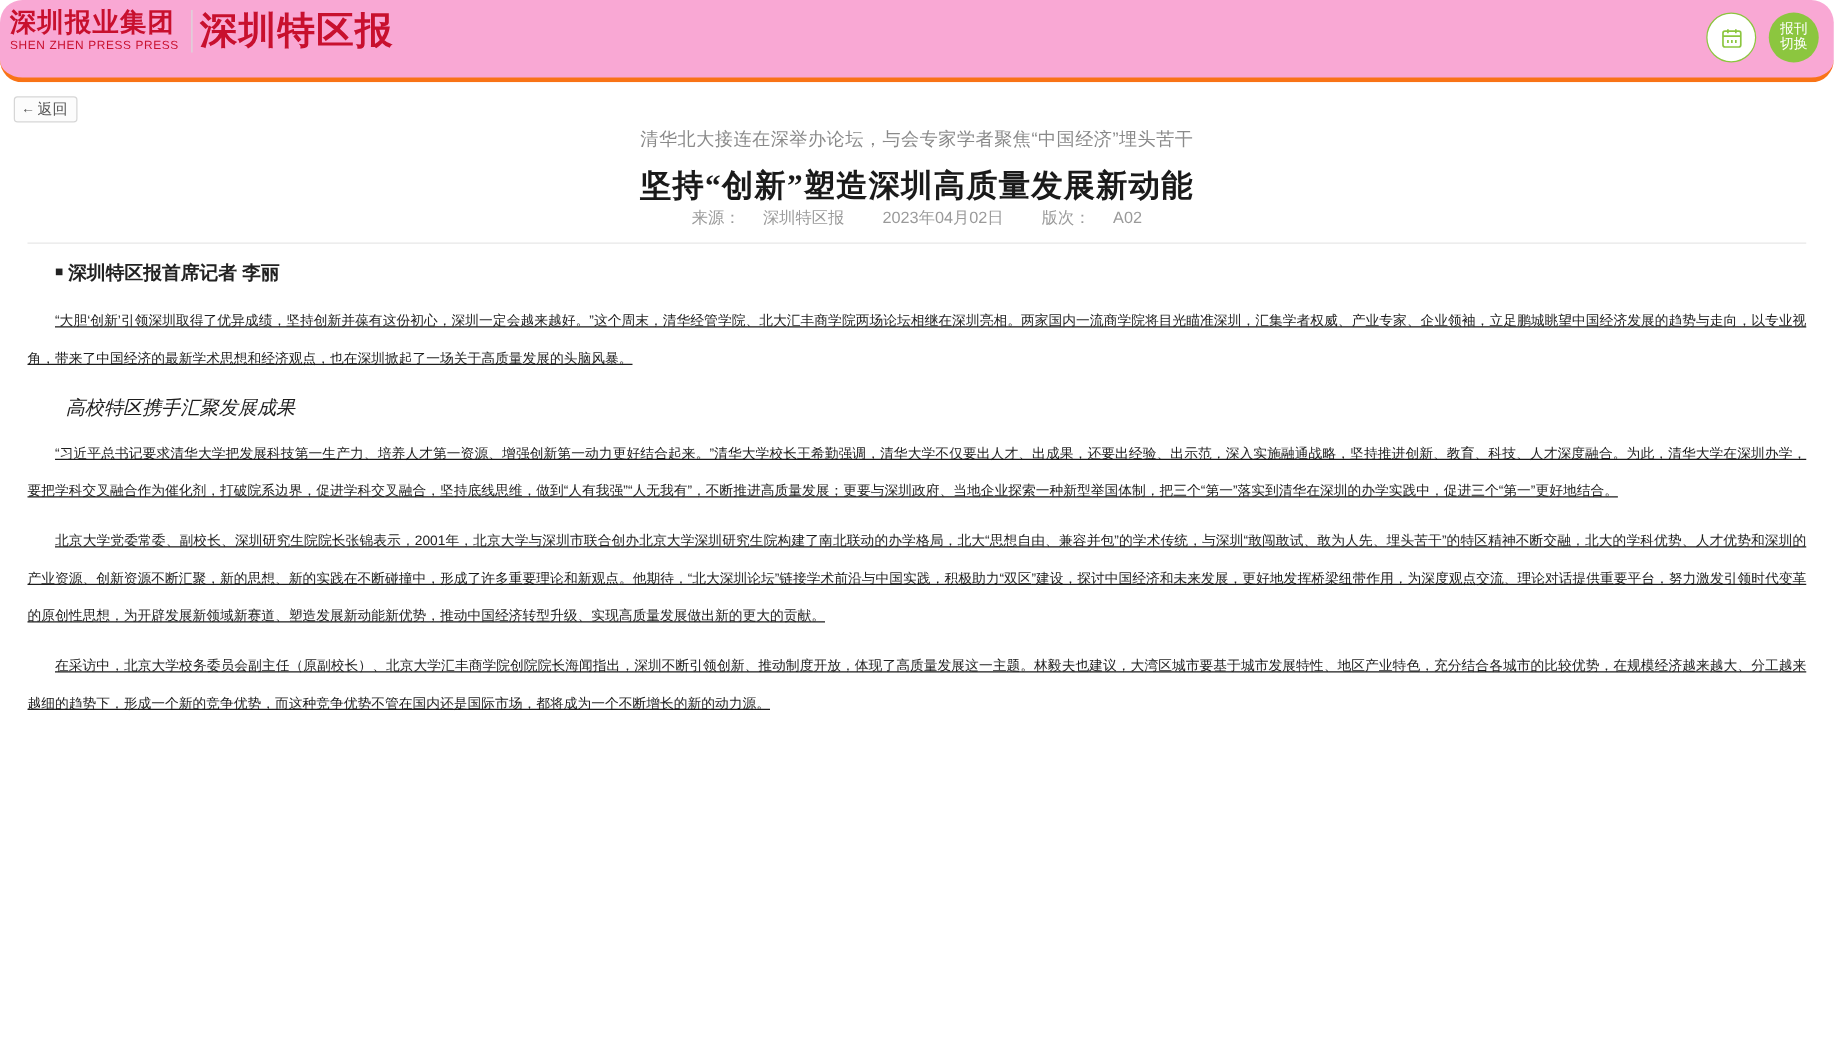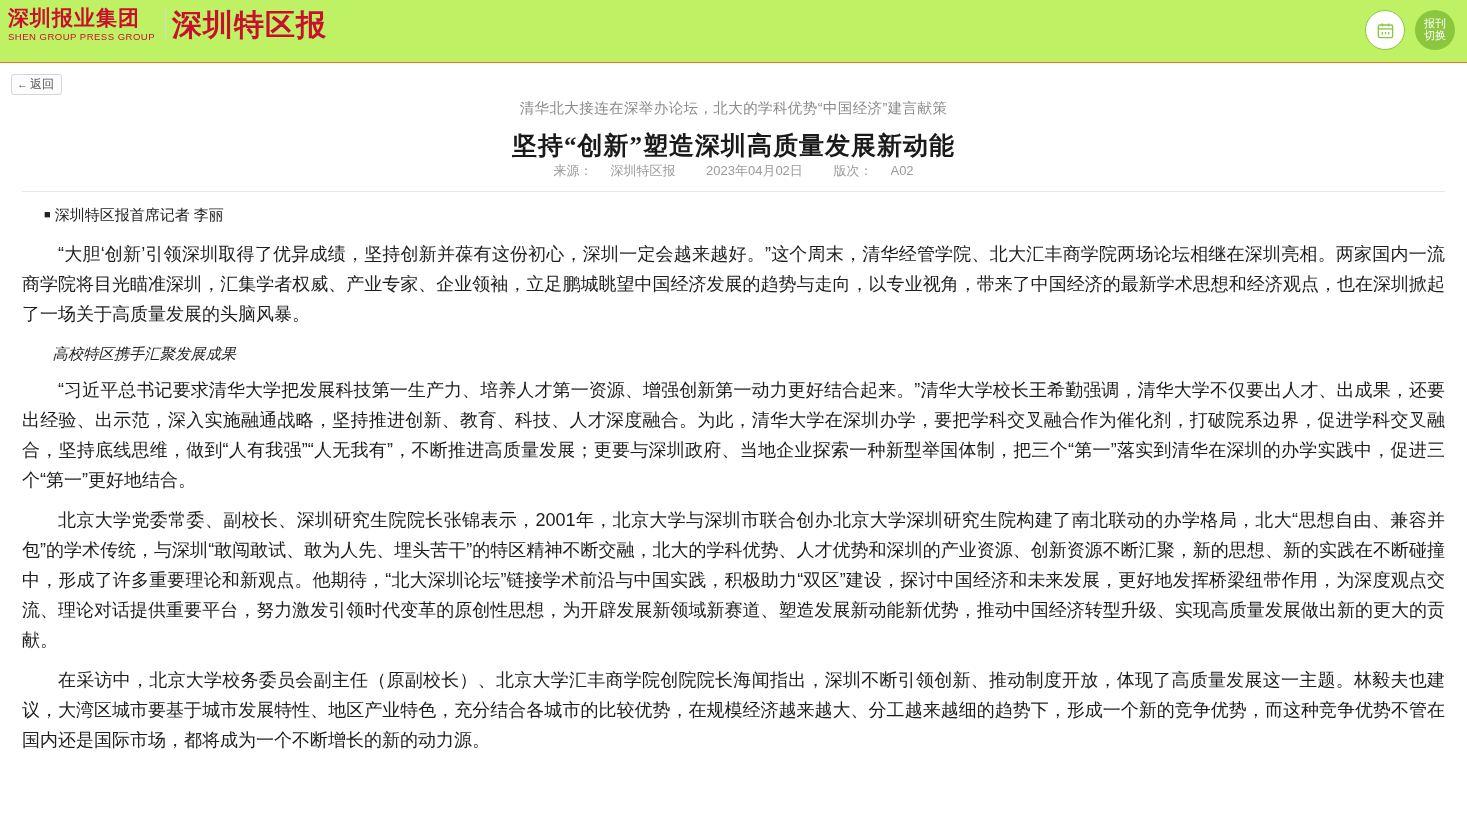--- a/index.html
+++ b/index.html
@@ -18,22 +18,23 @@
     position: relative;
     width: 1467px;
     height: 835px;
     background: #fff;
   }
 
   
   .masthead {
     position: relative;
     height: 62px;
-    border-bottom: 1px solid #f97316;
-    background: #bef264;
+    border-bottom: 4px solid #f97316;
+    background: #f9a8d4;
+    border-radius: 18px;
   }
   .logo-group {
     position: absolute;
     left: 8px;
     top: 7px;
     display: flex;
     align-items: center;
   }
   .logo-cn {
     font-family: "Liberation Serif", serif;
@@ -154,57 +155,58 @@
   .meta span { margin: 0 9px; }
   .rule {
     border-top: 1px solid #e8e8e8;
     margin: 0 0 14px 0;
   }
 
   .byline {
     font-size: 15px;
     color: #222;
     margin: 0 0 14px 22px;
-    font-weight: normal;
+    font-weight: bold;
   }
   .byline .sq {
     font-size: 11px;
     vertical-align: 2px;
     margin-right: 4px;
   }
 
   p.body {
-    font-size: 18px;
+    font-size: 11px;
     line-height: 30px;
     color: #1d1d1d;
     margin: 0 0 10px 0;
     text-align: justify;
     text-justify: inter-ideograph;
     text-indent: 2em;
+    text-decoration: underline;
   }
   h3.subhead {
     font-size: 15.3px;
     line-height: 30px;
     color: #1d1d1d;
     font-weight: normal;
     margin: 4px 0 6px 0;
     text-indent: 2em;
     font-style: italic;
   }
 </style>
 </head>
 <body>
 
 <div class="page">
 
   <div class="masthead">
     <div class="logo-group">
       <div class="logo-left">
         <div class="logo-cn">深圳报业集团</div>
-        <div class="logo-en">SHEN GROUP PRESS GROUP</div>
+        <div class="logo-en">SHEN ZHEN PRESS PRESS</div>
       </div>
       <div class="logo-divider"></div>
       <div class="logo-paper">深圳特区报</div>
     </div>
 
     <div class="header-actions">
       <div class="circle-btn outline">
         <span class="cal-icon">
           <svg width="19" height="19" viewBox="0 0 24 24" fill="none" stroke="#8cc63f" stroke-width="1.7">
             <rect x="3" y="5" width="18" height="16" rx="2"></rect>
@@ -227,21 +229,21 @@
   </div>
 
   <div class="backbar">
     <button class="back-btn">
       <span class="back-arrow">←</span>
       <span>返回</span>
     </button>
   </div>
 
   <div class="article">
-    <div class="shoulder">清华北大接连在深举办论坛，北大的学科优势“中国经济”建言献策</div>
+    <div class="shoulder">清华北大接连在深举办论坛，与会专家学者聚焦“中国经济”埋头苦干</div>
     <div class="headline">坚持“创新”塑造深圳高质量发展新动能</div>
     <div class="meta">
       <span><span>来源：</span><span>深圳特区报</span></span>
       <span>2023年04月02日</span>
       <span><span>版次：</span><span>A02</span></span>
     </div>
     <div class="rule"></div>
 
     <div class="byline">
       <span class="sq">■</span><span>深圳特区报首席记者 李丽</span>

